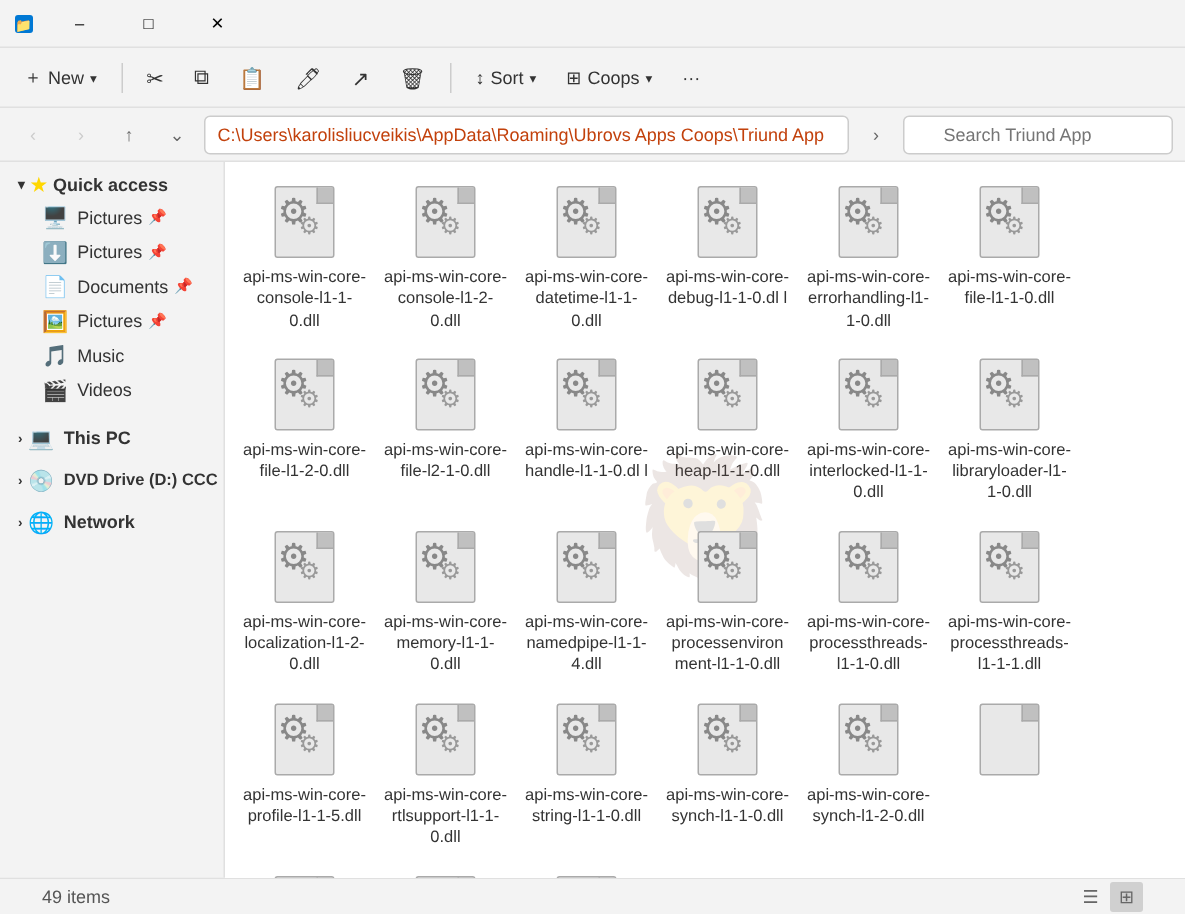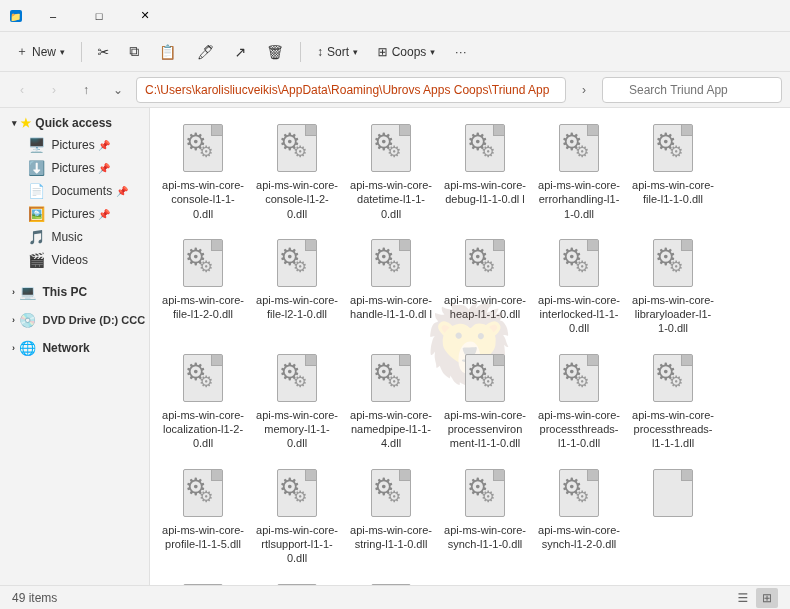--- a/index.html
+++ b/index.html
@@ -158,21 +158,21 @@
     
     .sidebar::-webkit-scrollbar, .file-area::-webkit-scrollbar { width: 8px; }
     .sidebar::-webkit-scrollbar-thumb, .file-area::-webkit-scrollbar-thumb { background: #ccc; border-radius: 4px; }
 
     
     .status-bar {
       height: 24px;
       background: #f3f3f3;
       border-top: 1px solid #e0e0e0;
       display: flex; align-items: center;
-      padding: 0 12px;
+      padding: 0 28px;
       justify-content: space-between;
       font-size: 12px; color: #555;
     }
     .view-controls { display: flex; gap: 2px; }
     .view-btn {
       width: 22px; height: 20px;
       border: none; background: transparent;
       cursor: pointer; display: flex; align-items: center; justify-content: center;
       font-size: 12px; color: #666; border-radius: 2px;
     }

